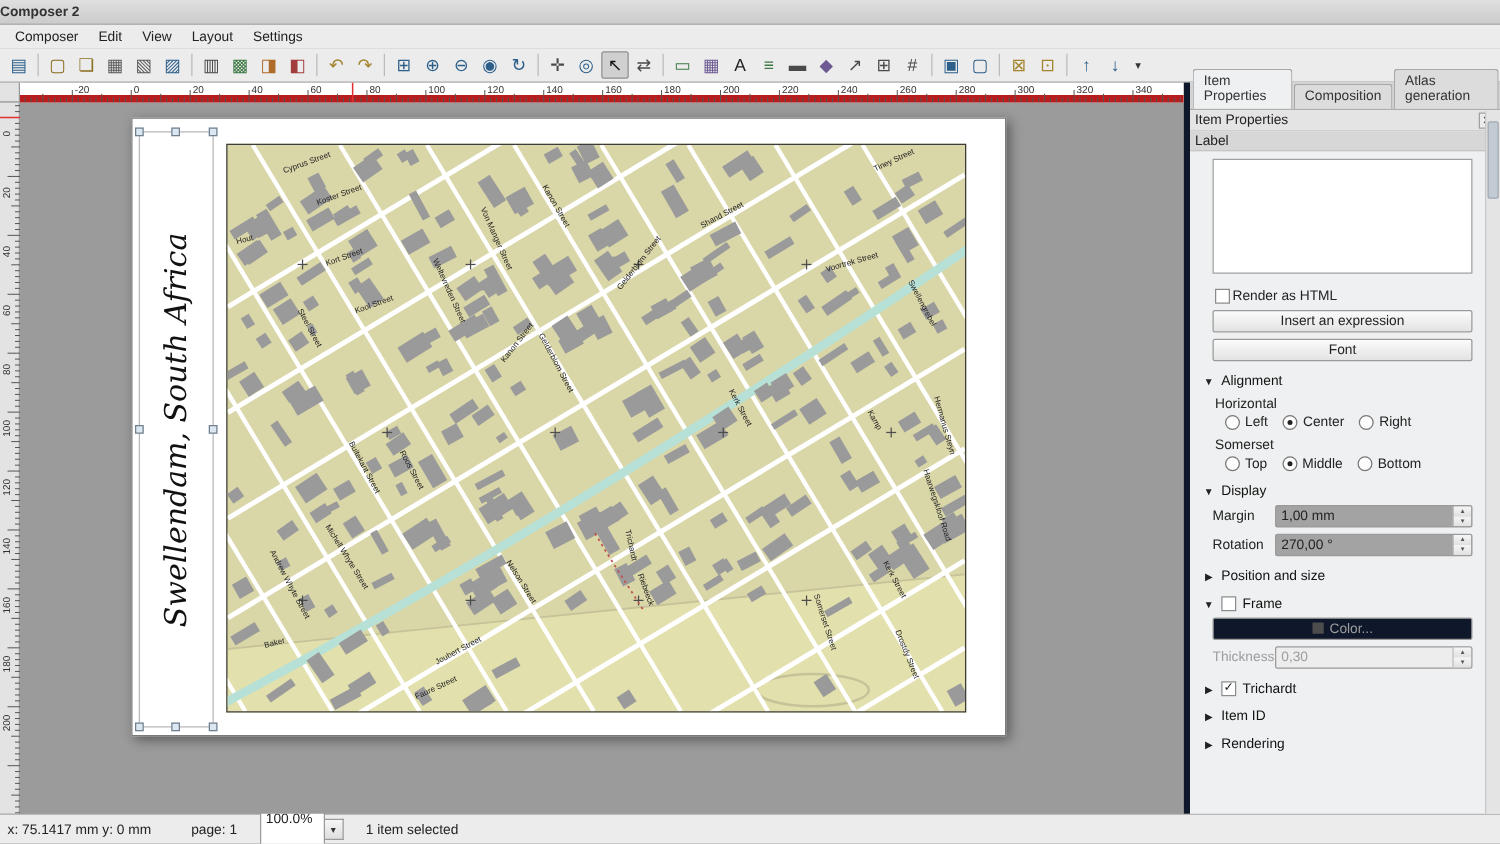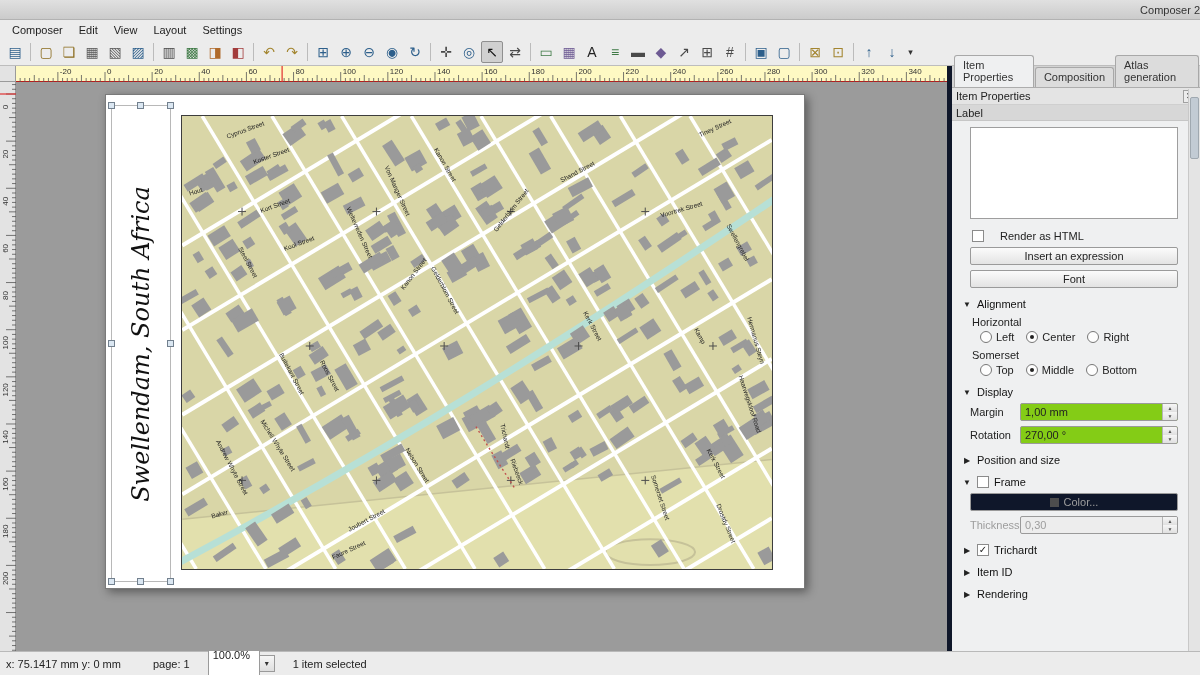--- a/index.html
+++ b/index.html
@@ -1,28 +1,28 @@
 <!DOCTYPE html>
 <html><head>
 <meta charset="utf-8">
 <style>
 *{box-sizing:border-box;margin:0;padding:0}
 html,body{width:1200px;height:675px;overflow:hidden;font-family:"Liberation Sans",sans-serif;font-size:11px;color:#222;background:#9c9c9c}
-.titlebar{height:20px;background:linear-gradient(#e0e0e0,#cbcbcb);border-bottom:1px solid #b2b2b2;display:flex;align-items:center;justify-content:flex-end;font-weight:normal;color:#333}
+.titlebar{height:20px;background:linear-gradient(#e0e0e0,#cbcbcb);border-bottom:1px solid #b2b2b2;display:flex;align-items:center;justify-content:flex-start;font-weight:bold;color:#333}
 .menubar{height:19px;background:#ececec;display:flex;align-items:center;padding-left:4px}
 .menu-item{padding:2px 8px;cursor:default}
 .toolbar{height:27px;background:#ececec;border-bottom:1px solid #bdbdbd;display:flex;align-items:center;padding-left:4px;gap:1px}
 .tbtn{width:22px;height:22px;display:inline-flex;align-items:center;justify-content:center;font-size:14px;border:1px solid transparent;border-radius:2px;cursor:default}
 .tbtn.pressed{background:#d0d0d0;border-color:#8f8f8f}
 .tbtn.narrow{width:13px;font-size:9px}
 .tsep{width:1px;height:18px;background:#bbb;margin:0 3px}
 .main{display:flex;height:585px}
 .workspace{position:relative;flex:1;background:#9b9b9b;overflow:hidden}
 .ruler-corner{position:absolute;left:0;top:0;width:16px;height:16px;background:#e3e3e3;border-right:1px solid #9a9a9a;border-bottom:1px solid #9a9a9a;z-index:3}
-.ruler-h{position:absolute;left:16px;top:0;right:0;height:16px;background:#fef9c3;border-bottom:1px solid #b91c1c;z-index:2}
+.ruler-h{position:absolute;left:16px;top:0;right:0;height:16px;background:#ffffff;border-bottom:6px solid #b91c1c;z-index:2}
 .ruler-v{position:absolute;left:0;top:16px;bottom:0;width:16px;background:#e3e3e3;border-right:1px solid #9a9a9a;z-index:2}
 .ruler-h svg,.ruler-v svg{display:block}
 .canvas{position:absolute;left:16px;top:16px;right:0;bottom:0;overflow:hidden}
 .page{position:absolute;left:89px;top:12px;width:700px;height:495px;background:#fff;border:1px solid #7a7a7a;box-shadow:3px 3px 9px rgba(0,0,0,.42)}
 .label-item{position:absolute;left:5px;top:10px;width:60px;height:477px;background:#fff;border:1px solid #b8b8b8}
 .label-text{position:absolute;left:50%;top:50%;transform:translate(-50%,-50%) rotate(-90deg);white-space:nowrap;font-family:"DejaVu Serif",serif;font-style:italic;font-size:24px;color:#111}
 .handle{position:absolute;width:7px;height:7px;background:#dbe7f2;border:1px solid #72808e;z-index:4}
 .h-tl{left:-4px;top:-4px}.h-tc{left:50%;margin-left:-4px;top:-4px}.h-tr{right:-4px;top:-4px}
 .h-ml{left:-4px;top:50%;margin-top:-4px}.h-mr{right:-4px;top:50%;margin-top:-4px}
 .h-bl{left:-4px;bottom:-4px}.h-bc{left:50%;margin-left:-4px;bottom:-4px}.h-br{right:-4px;bottom:-4px}
@@ -31,37 +31,37 @@
 .rightpanel{width:253px;background:#eff0f1;border-left:5px solid #0f172a;position:relative;display:flex;flex-direction:column}
 .paneltabs{display:flex;background:#d3d3d3;border-bottom:1px solid #adadad;height:22px;align-items:flex-end;padding-left:2px}
 .tab{padding:3px 8px 4px 8px;border:1px solid #a8a8a8;border-bottom:none;background:#dcdcdc;border-radius:3px 3px 0 0;margin-right:1px;color:#333;cursor:default}
 .tab.active{background:#eff0f1}
 .panelhead{height:17px;background:#e4e4e4;display:flex;align-items:center;padding:0 4px;border-bottom:1px solid #cfcfcf}
 .ph-title{flex:1}
 .closebox{width:13px;height:13px;border:1px solid #a0a0a0;background:#ececec;font-size:9px;display:flex;align-items:center;justify-content:center;color:#444}
 .grouplabel{height:16px;background:#d7d7d7;display:flex;align-items:center;padding-left:4px;border-bottom:1px solid #c6c6c6}
 .panelbody{flex:1;padding:6px 22px 4px 18px;overflow:hidden}
 textarea.labeltext{width:100%;height:92px;border:1px solid #9e9e9e;background:#fff;resize:none;font:11px "Liberation Sans",sans-serif}
-.checkrow{display:flex;align-items:center;gap:16px;margin:9px 0 5px 2px}
+.checkrow{display:flex;align-items:center;gap:2px;margin:9px 0 5px 2px}
 .cb{width:12px;height:12px;border:1px solid #8b8b8b;background:#fff;display:inline-flex;align-items:center;justify-content:center;flex:0 0 auto}
 .cb.checked::after{content:"\2713";color:#222;font-size:10px;line-height:1}
 .pbtn{display:block;width:100%;height:18px;margin:5px 0;background:linear-gradient(#fbfbfb,#e3e3e3);border:1px solid #9a9a9a;border-radius:2px;font:11px "Liberation Sans",sans-serif;color:#222}
 .pbtn.disabled{color:#9d9d9d;background:#0f172a}
 .swatch{display:inline-block;width:9px;height:9px;background:#4d4d4d;margin-right:5px;vertical-align:-1px}
 .sechead{display:flex;align-items:center;gap:5px;margin:10px 0 3px -8px;color:#111}
 .tri{font-size:8px;width:10px;display:inline-block;text-align:center;color:#222}
 .subl{margin:6px 0 2px 2px}
 .radiorow{display:flex;align-items:center;gap:12px;margin:3px 0 3px 10px}
 .radio-wrap{display:inline-flex;align-items:center;gap:4px}
 .radio{width:12px;height:12px;border:1px solid #777;border-radius:50%;background:#fdfdfd;position:relative;flex:0 0 auto}
 .radio.sel::after{content:"";position:absolute;left:3px;top:3px;width:4px;height:4px;border-radius:50%;background:#222}
 .formrow{display:flex;align-items:center;margin:5px 0}
 .flabel{width:50px}
 .flabel.disabled{color:#9d9d9d}
-.spin{flex:1;height:18px;border:1px solid #9a9a9a;background:#84cc16;display:flex;border-radius:2px;overflow:hidden}
+.spin{flex:1;height:18px;border:1px solid #9a9a9a;background:#a3a3a3;display:flex;border-radius:2px;overflow:hidden}
 .spin.disabled{background:#ededed;color:#9d9d9d}
 .spinval{flex:1;padding:2px 0 0 4px;white-space:nowrap}
 .spinbtns{width:15px;border-left:1px solid #b5b5b5;display:flex;flex-direction:column}
 .spinbtns span{flex:1;display:flex;align-items:center;justify-content:center;font-size:5px;color:#555;background:linear-gradient(#f6f6f6,#e0e0e0)}
 .panel-scroll{position:absolute;right:0;top:23px;bottom:0;width:12px;background:#e4e4e4;border-left:1px solid #c8c8c8}
 .panel-scroll .thumb{position:absolute;left:1px;right:1px;top:8px;height:62px;background:#c2cbd4;border:1px solid #9fa8b0;border-radius:2px}
 .statusbar{height:24px;background:#ececec;border-top:1px solid #b9b9b9;display:flex;align-items:center;padding-left:6px;gap:18px}
 .zoombox{display:flex;align-items:center}
 .zoomval{width:52px;height:33px;border:1px solid #9a9a9a;background:#fff;padding:1px 4px}
 .zoomdrop{width:15px;height:17px;border:1px solid #9a9a9a;border-left:none;background:linear-gradient(#f6f6f6,#dedede);font-size:8px;display:flex;align-items:center;justify-content:center;color:#333}

